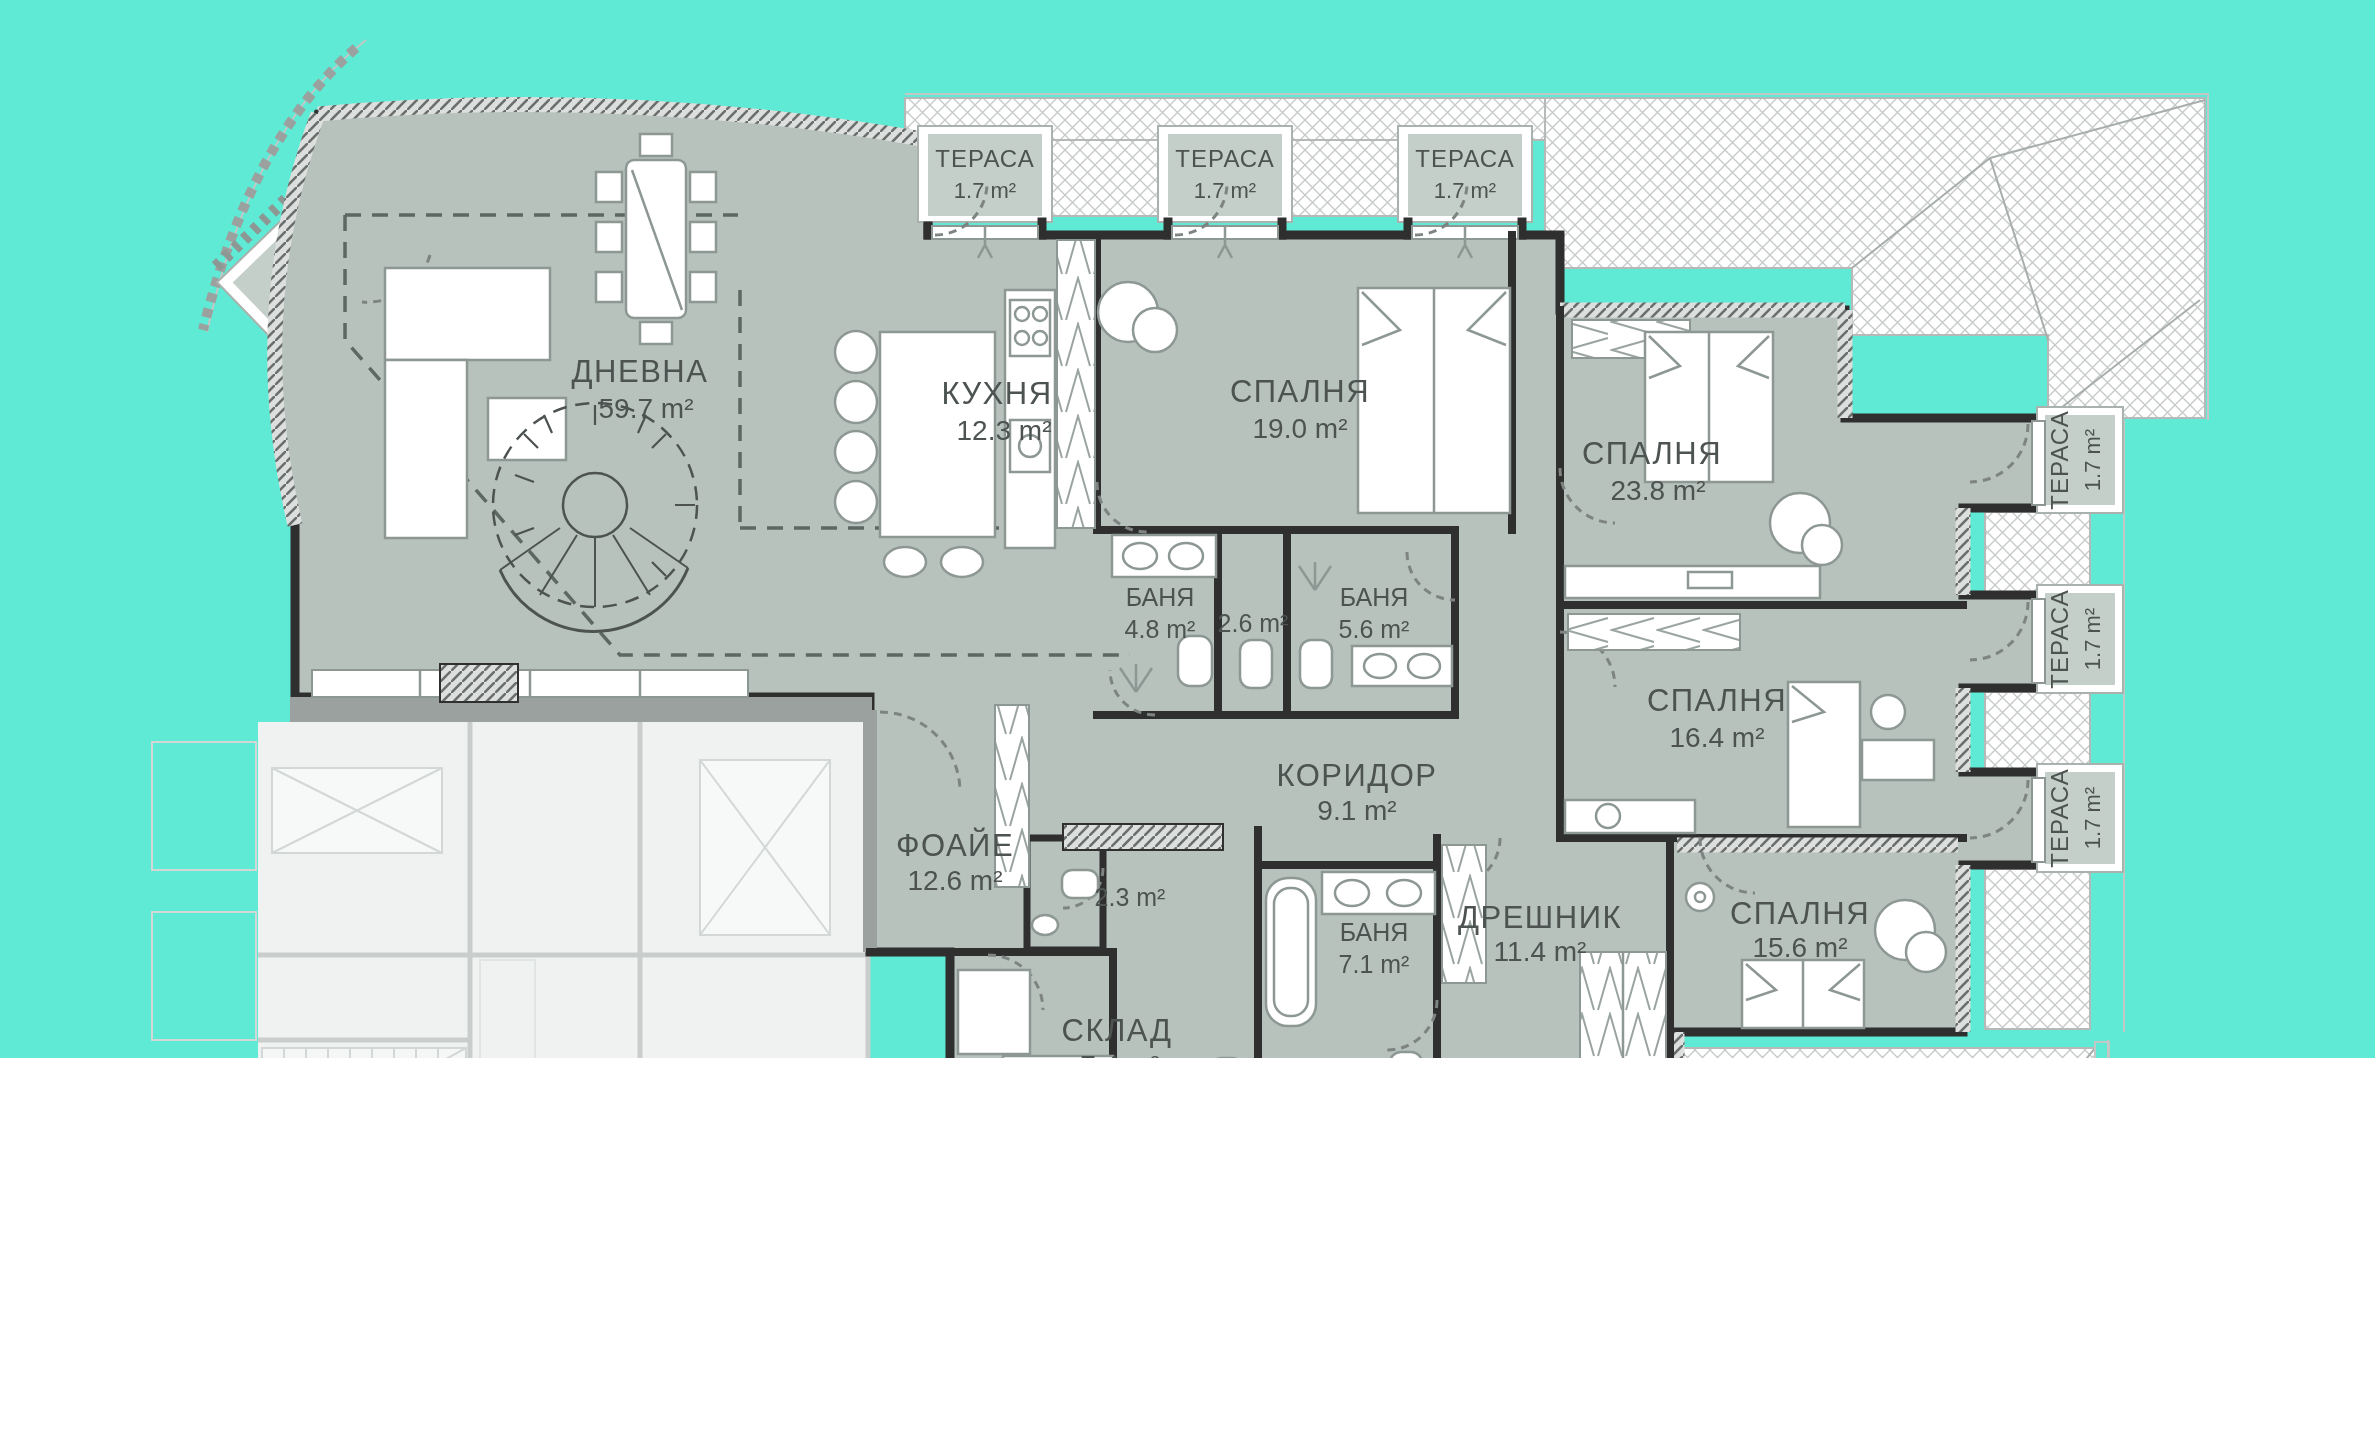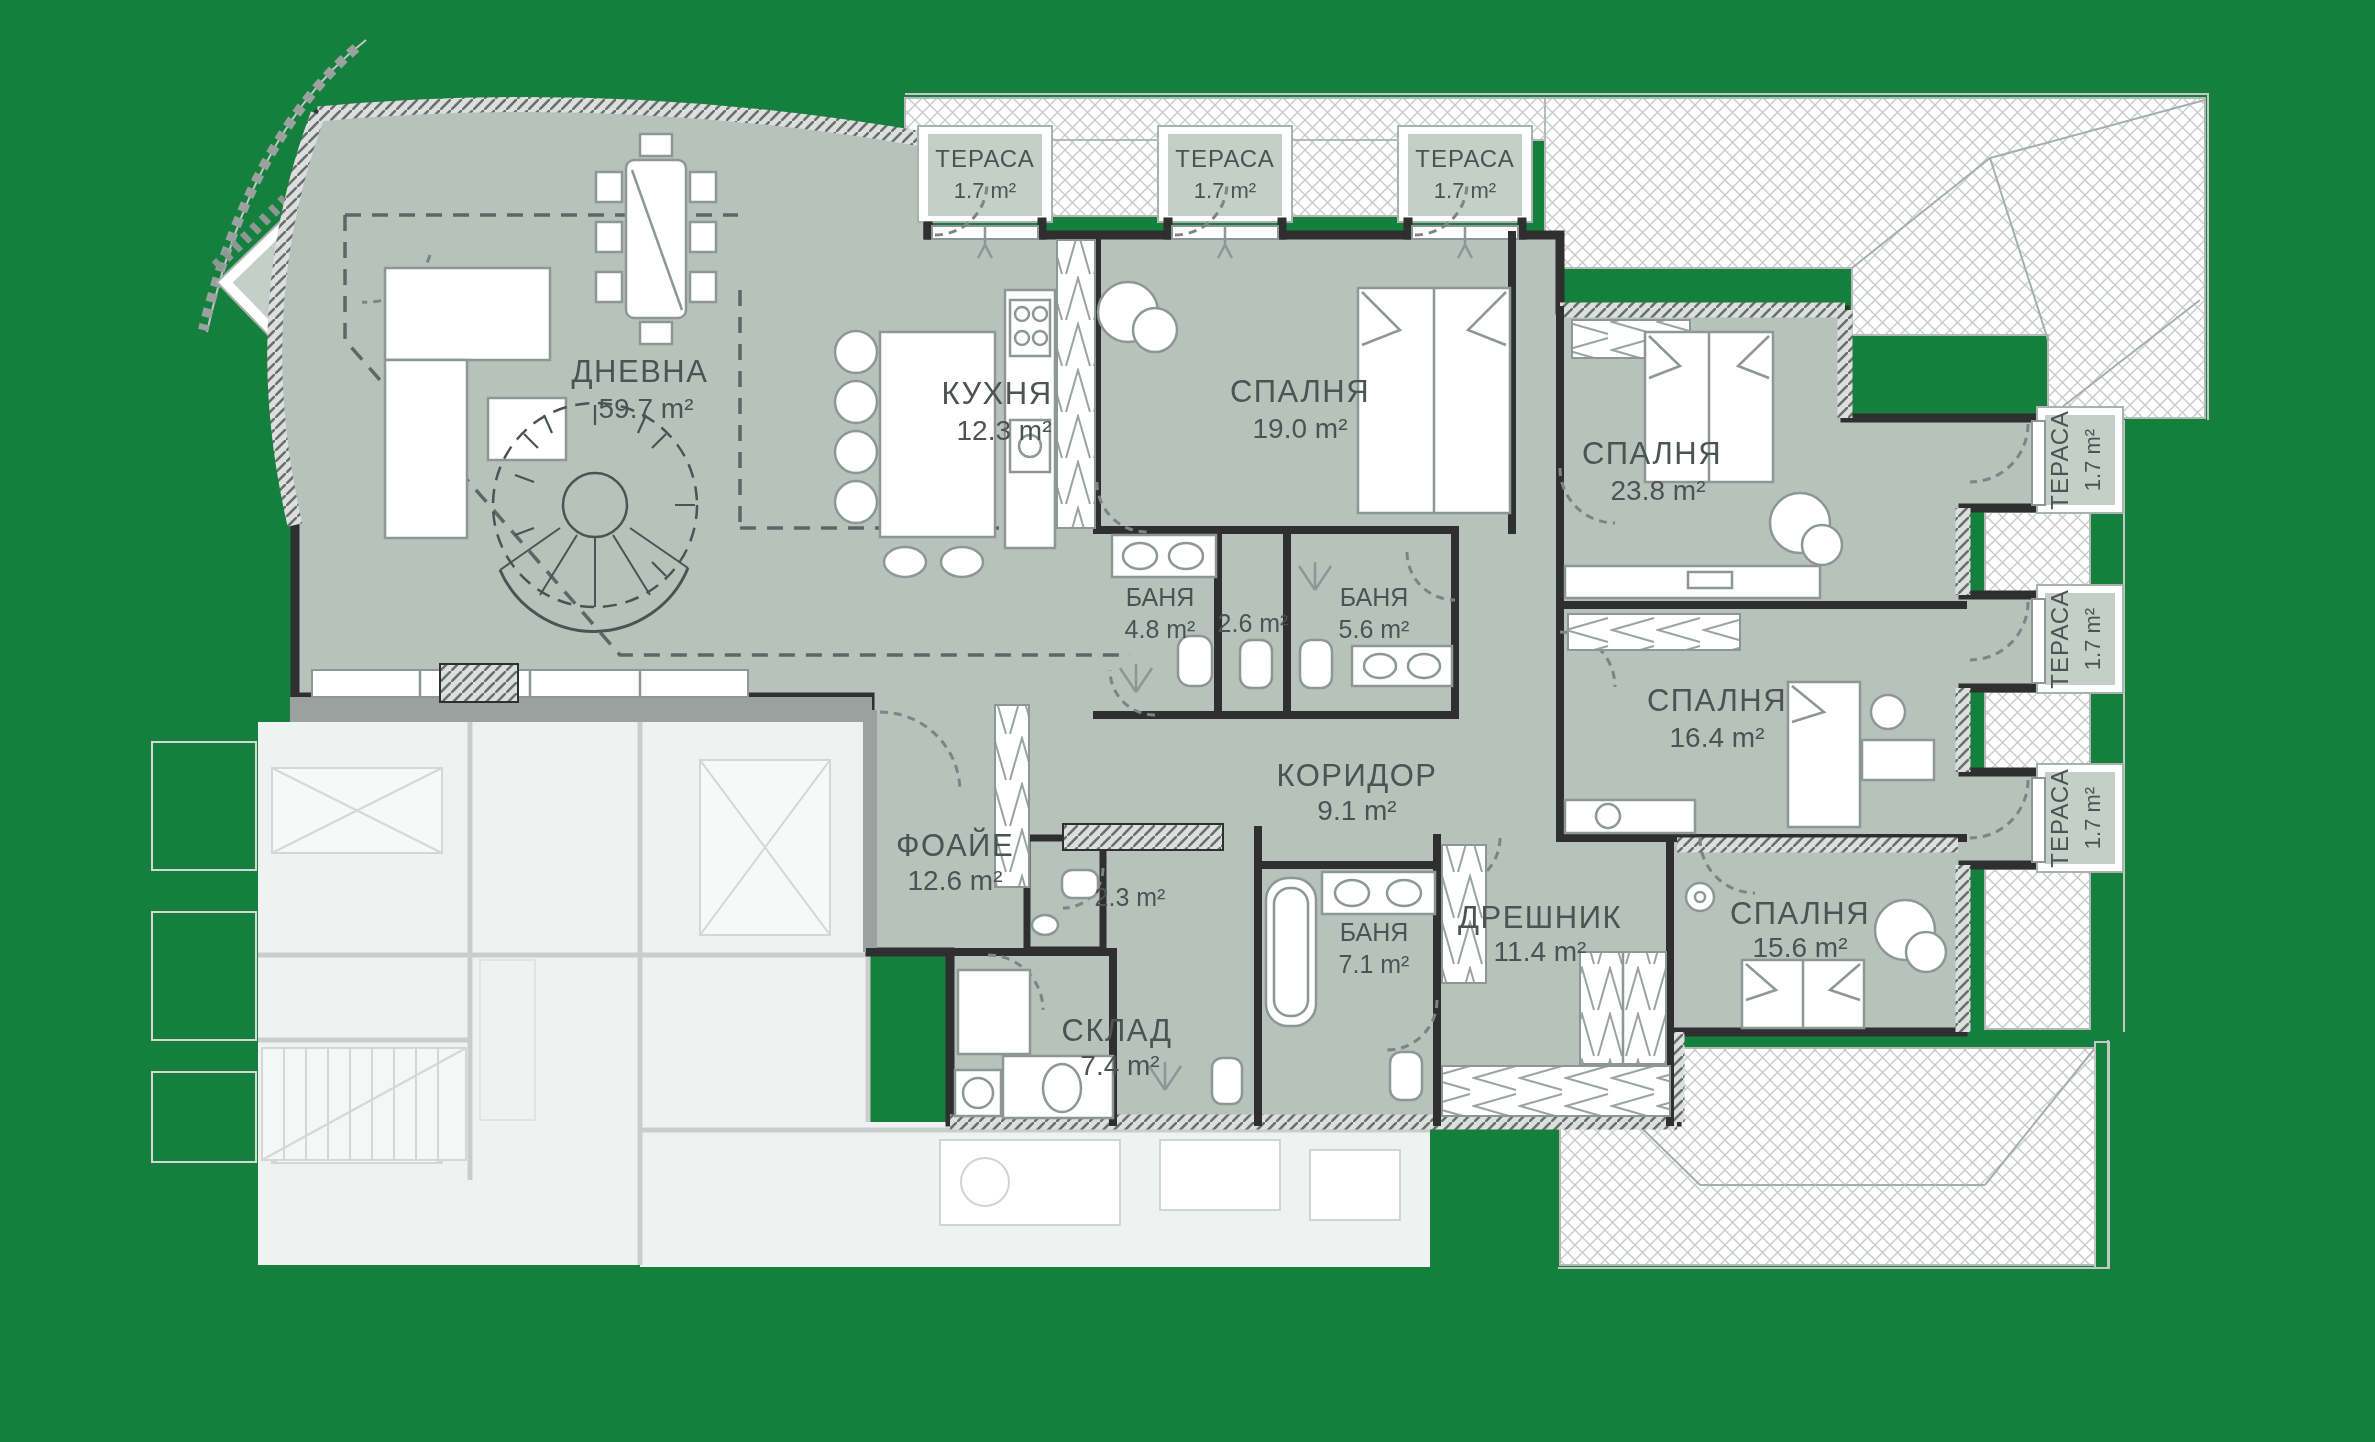--- a/index.html
+++ b/index.html
@@ -1,16 +1,16 @@
 <!DOCTYPE html>
 <html><head>
 <meta charset="utf-8">
 <style>
   html,body{margin:0;padding:0;background:#ffffff;}
-  .stage{width:2375px;height:1442px;position:relative;background:#15803d;overflow:hidden;}
+  .stage{width:2375px;height:1058px;position:relative;background:#5eead4;overflow:hidden;}
   svg{display:block;}
   text{font-family:"Liberation Sans","DejaVu Sans",sans-serif;fill:#4c5350;text-anchor:middle;}
   .rn{font-size:31px;letter-spacing:1.5px;}
   .ra{font-size:28px;}
   .tn{font-size:24px;letter-spacing:1px;}
   .ta{font-size:22px;}
   .sa{font-size:25px;}
   .wall{stroke:#2f2f2f;stroke-width:9;fill:none;stroke-linecap:square;}
   .wall8{stroke:#2f2f2f;stroke-width:8;fill:none;stroke-linecap:square;}
   .hatch{stroke:url(#hw);stroke-width:15;fill:none;}

